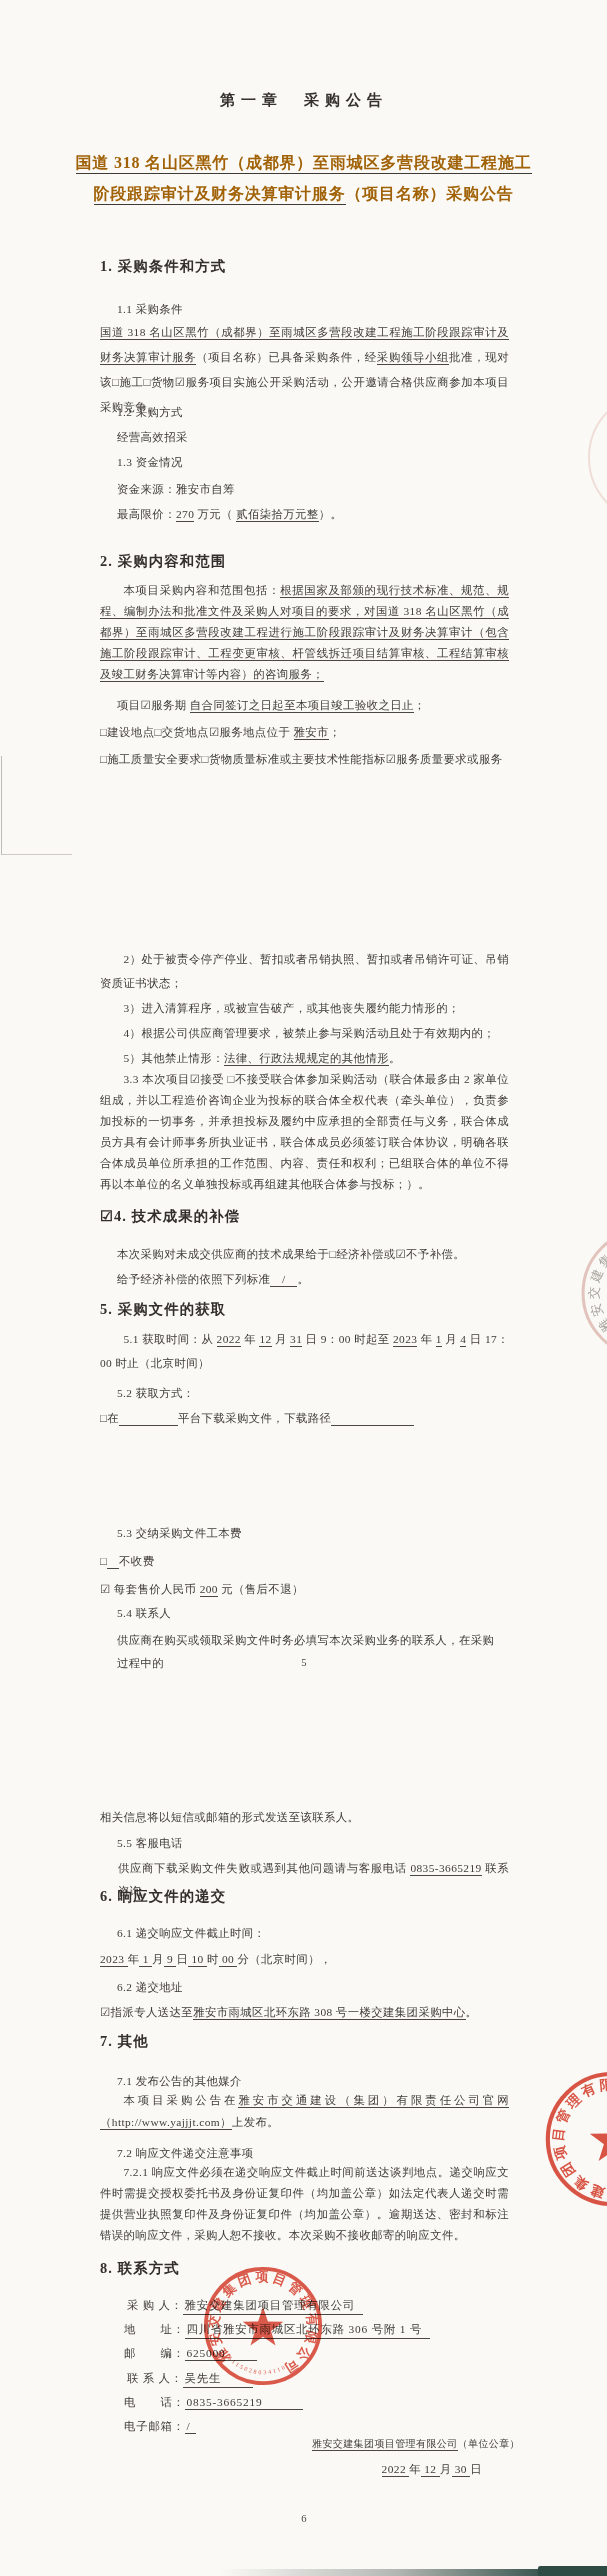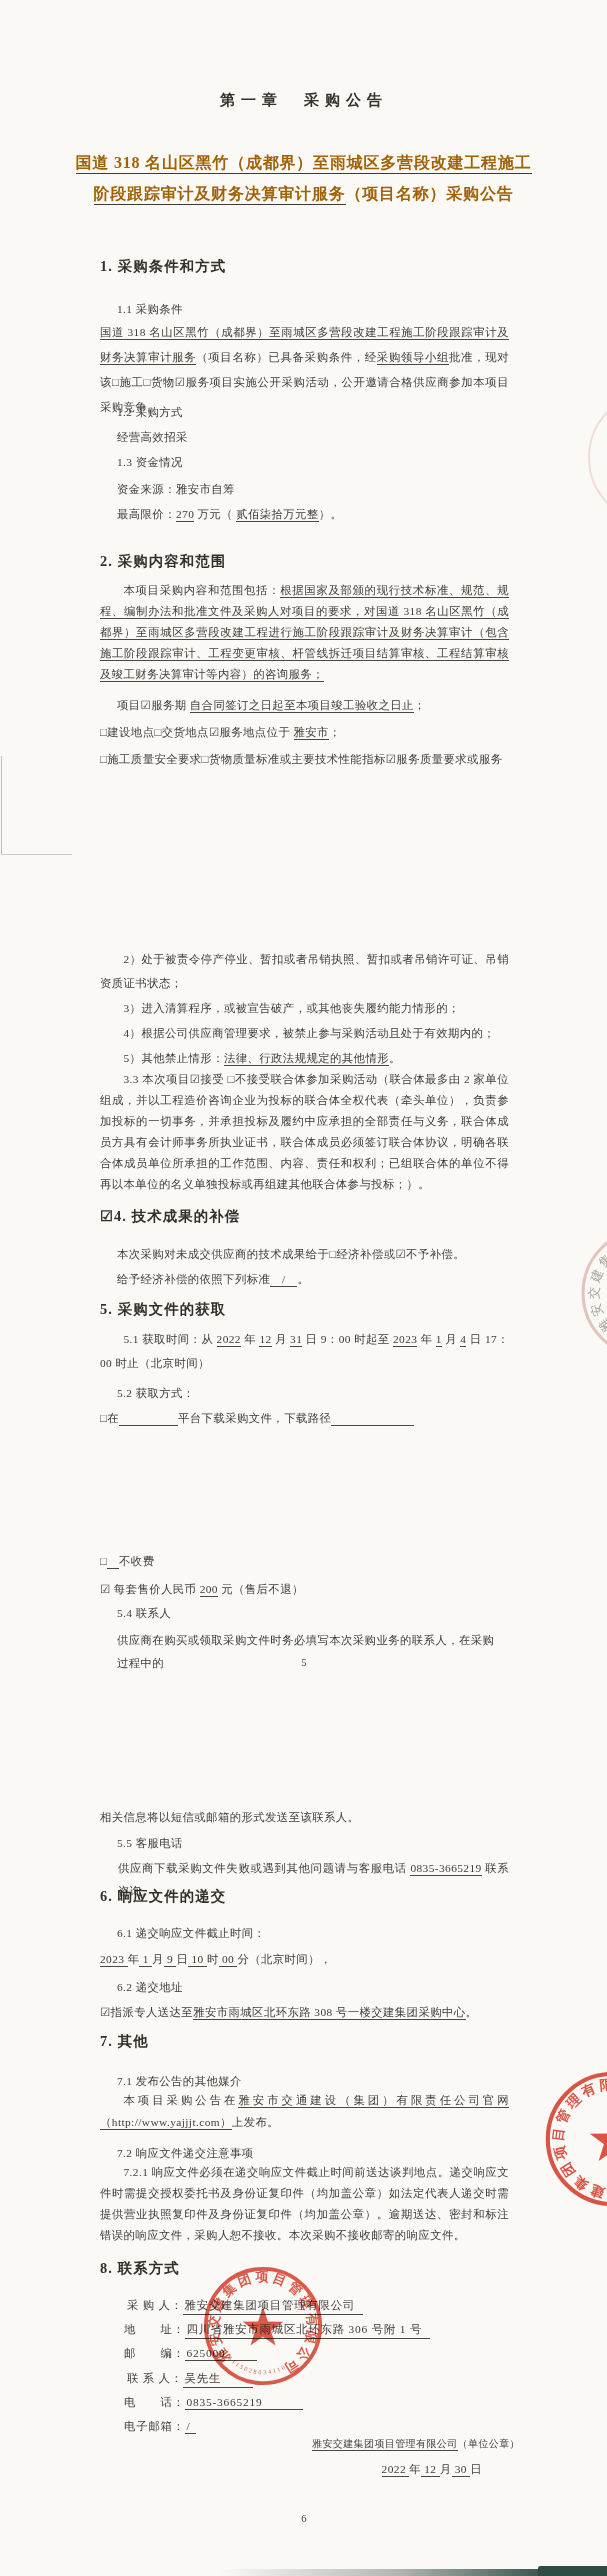--- a/index.html
+++ b/index.html
@@ -81,20 +81,21 @@
   <div class="ln para lh27 ind" style="top:210px">3.3 本次项目☑接受 □不接受联合体参加采购活动（联合体最多由 2 家单位组成，并以工程造价咨询企业为投标的联合体全权代表（牵头单位），负责参加投标的一切事务，并承担投标及履约中应承担的全部责任与义务，联合体成员方具有会计师事务所执业证书，联合体成员必须签订联合体协议，明确各联合体成员单位所承担的工作范围、内容、责任和权利；已组联合体的单位不得再以本单位的名义单独投标或再组建其他联合体参与投标；）。</div>
 
   <div class="hsec" style="top:348px">☑4. 技术成果的补偿</div>
   <div class="ln in" style="top:384px">本次采购对未成交供应商的技术成果给于□经济补偿或☑不予补偿。</div>
   <div class="ln in" style="top:409px"><span>给予经济补偿的依照下列标准</span><span class="useg">　/　</span><span>。</span></div>
 
   <div class="hsec" style="top:441px">5. 采购文件的获取</div>
   <div class="ln para lh31 ind" style="top:469px"><span>5.1 获取时间：从 </span><span class="useg">2022</span><span> 年 </span><span class="useg">12</span><span> 月 </span><span class="useg">31</span><span> 日 9：00 时起至 </span><span class="useg">2023</span><span> 年 </span><span class="useg">1</span><span> 月 </span><span class="useg">4</span><span> 日 17：00 时止（北京时间）</span></div>
   <div class="ln in" style="top:523px">5.2 获取方式：</div>
   <div class="ln" style="top:548px"><span>□在</span><span class="useg">　　　　　</span><span>平台下载采购文件，下载路径</span><span class="useg">　　　　　　　</span></div>
+  <div class="ln in" style="top:663px">5.3 交纳采购文件工本费</div>
   <div class="ln" style="top:691px"><span>□</span><span class="useg">　</span><span>不收费</span></div>
   <div class="ln" style="top:719px"><span>☑ 每套售价人民币 </span><span class="useg">200</span><span> 元（售后不退）</span></div>
   <div class="ln in" style="top:743px">5.4 联系人</div>
   <div class="ln in" style="top:770px">供应商在购买或领取采购文件时务必填写本次采购业务的联系人，在采购过程中的</div>
   <div class="pn" style="top:798px">5</div>
 
   <svg class="seal" style="left:580px;top:367px" width="134" height="134" viewBox="0 0 176 176">
     <defs>
       <path id="c2t" d="M88,88 m-64,0 a64,64 0 1,1 128,0 a64,64 0 1,1 -128,0"></path>
       <path id="c2d" d="M40,128 A66,66 0 0 0 136,128"></path>

